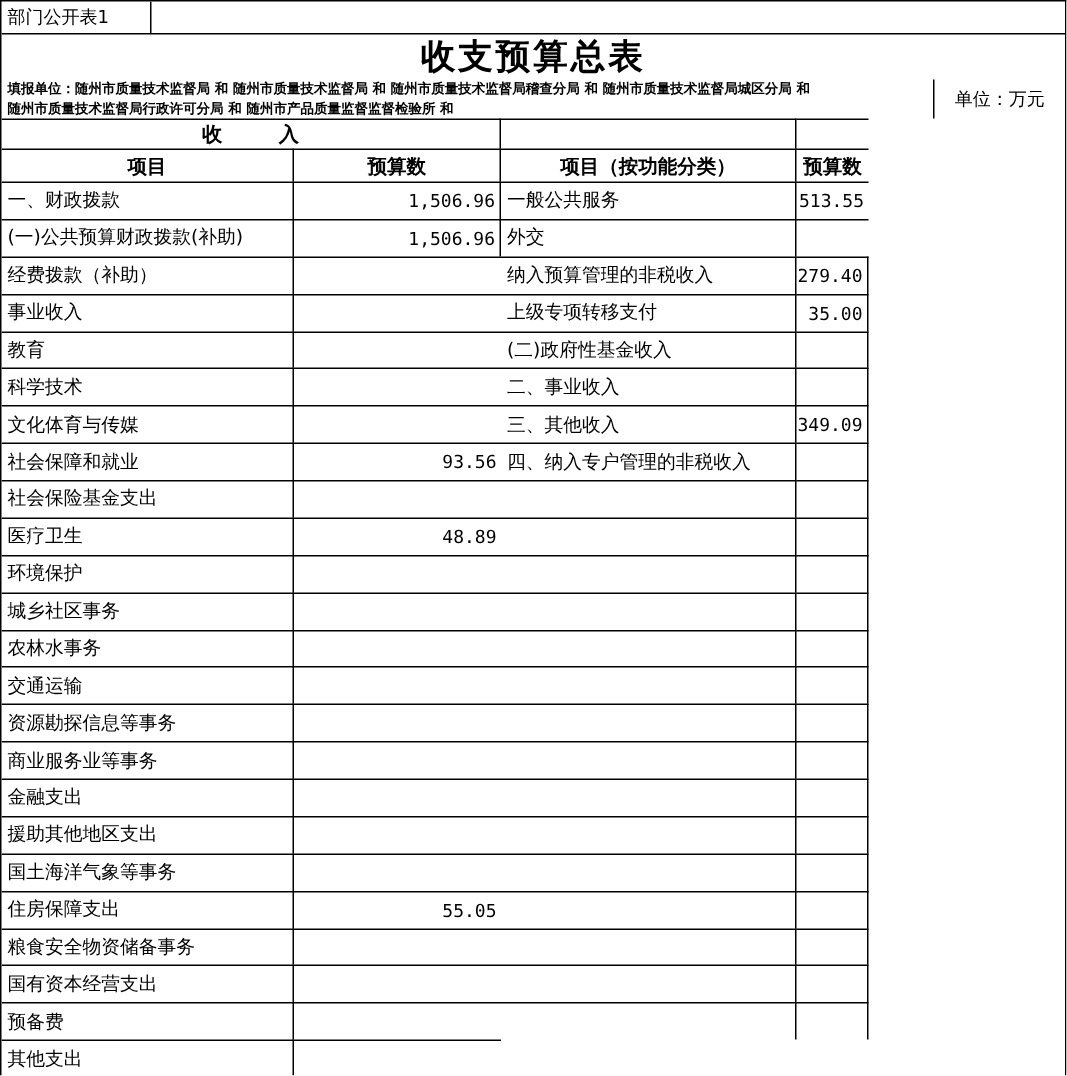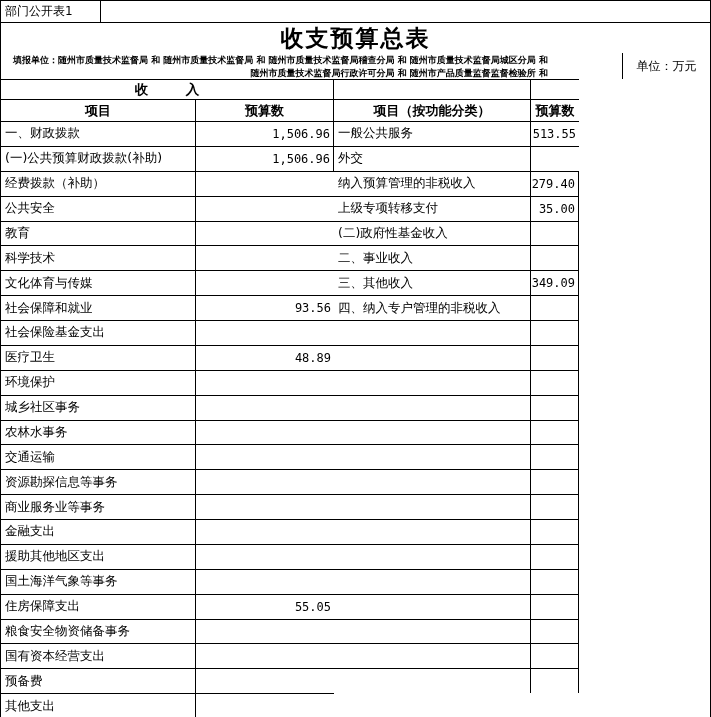--- a/index.html
+++ b/index.html
@@ -51,21 +51,20 @@
     display: flex;
     align-items: stretch;
   }
   .filler {
     width: 547px;
     font-size: 9px;
     font-weight: bold;
     line-height: 12.5px;
     padding: 1px 0 0 4px;
     overflow: hidden;
-    text-align: right;
   }
   .c-spacer { flex: 1; }
   .unit-cell {
     width: 88px;
     border-left: 1px solid #000;
     display: flex;
     align-items: center;
     justify-content: center;
     font-size: 12px;
     white-space: nowrap;
@@ -142,21 +141,21 @@
   <div class="c item ind1">(一)公共预算财政拨款(补助)</div>
   <div class="c num">1,506.96</div>
   <div class="c item">外交</div>
   <div class="c num lastcol"></div>
 
   <div class="c item ind2">经费拨款（补助）</div>
   <div class="c num lastcol"></div>
 
   <div class="c item ind2">纳入预算管理的非税收入</div>
   <div class="c num">279.40</div>
-  <div class="c item">公共安全</div>
+  <div class="c item">事业收入</div>
   <div class="c num lastcol"></div>
 
   <div class="c item ind2">上级专项转移支付</div>
   <div class="c num">35.00</div>
   <div class="c item">教育</div>
   <div class="c num lastcol"></div>
 
   <div class="c item ind1">(二)政府性基金收入</div>
   <div class="c num"></div>
   <div class="c item">科学技术</div>

